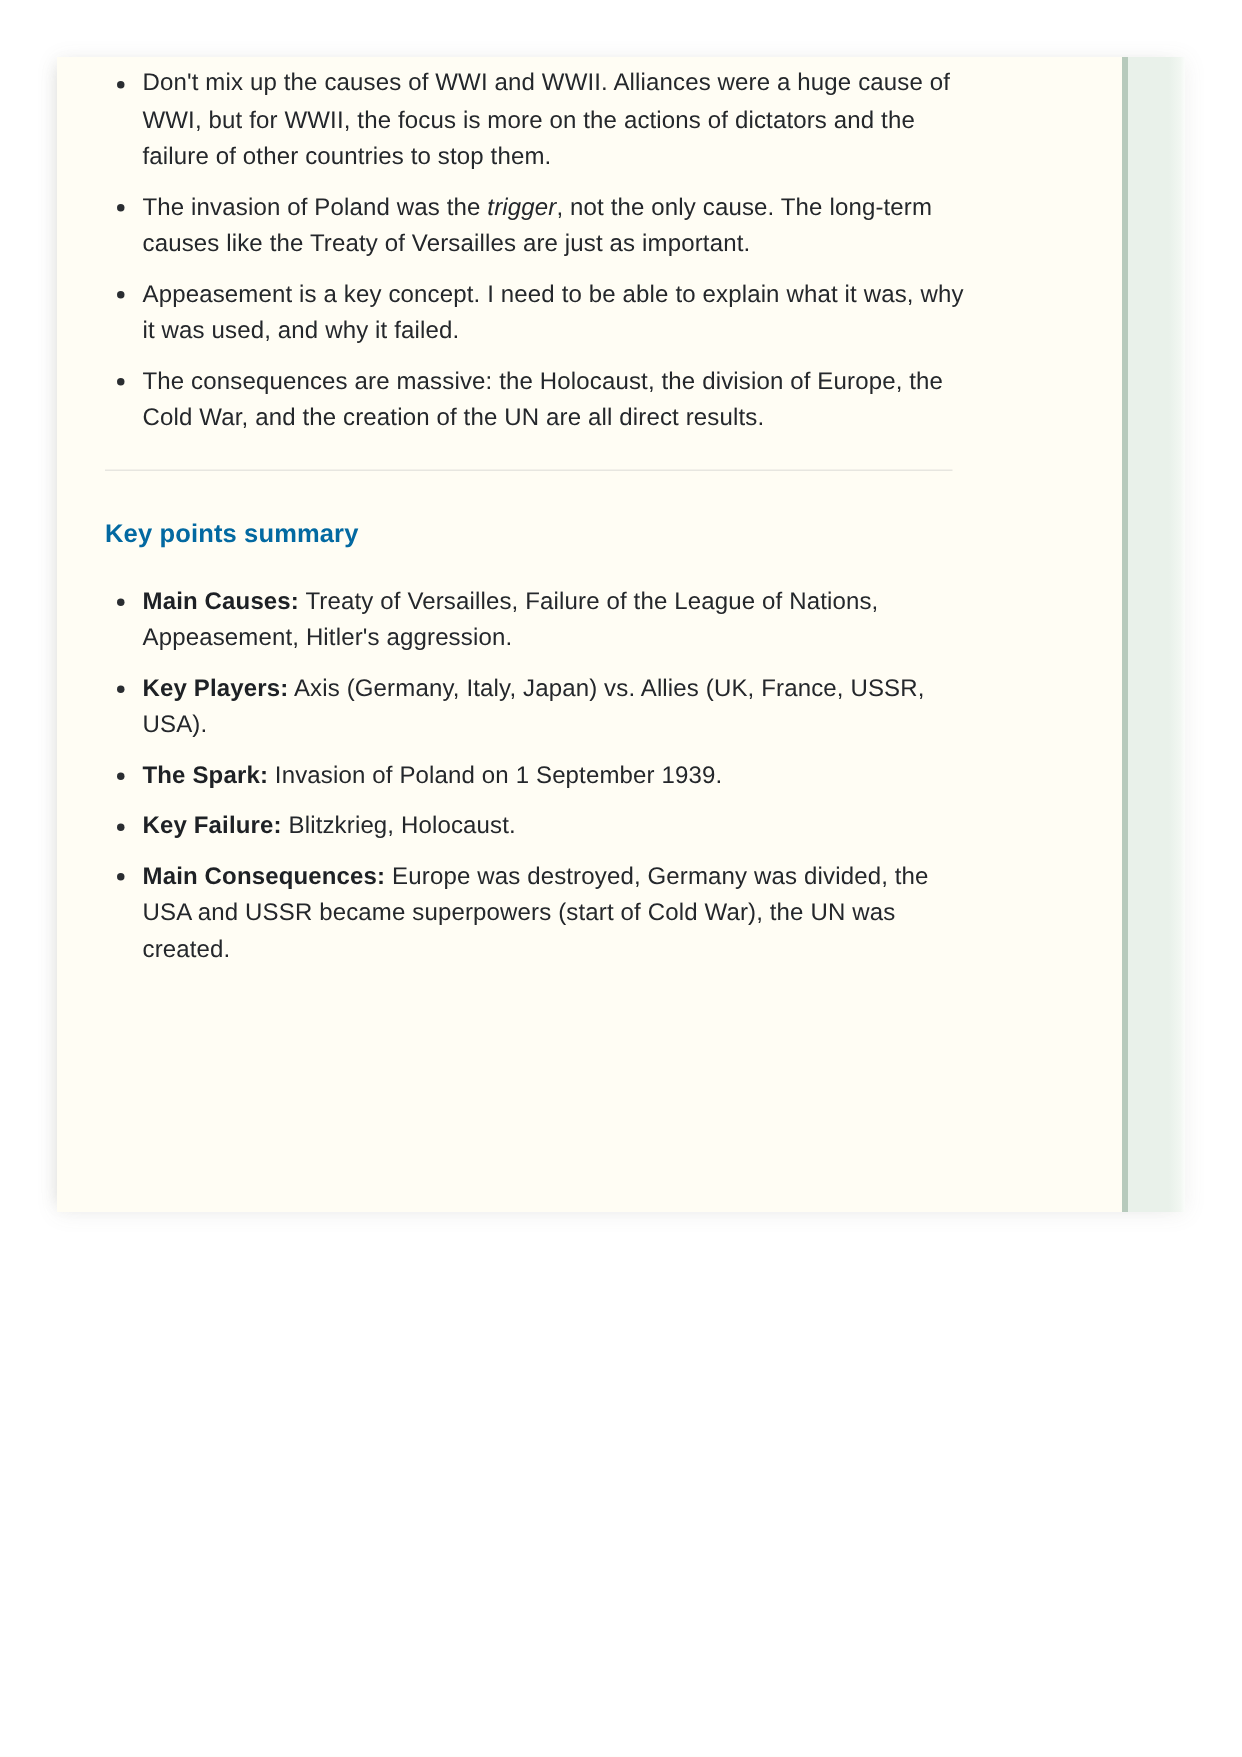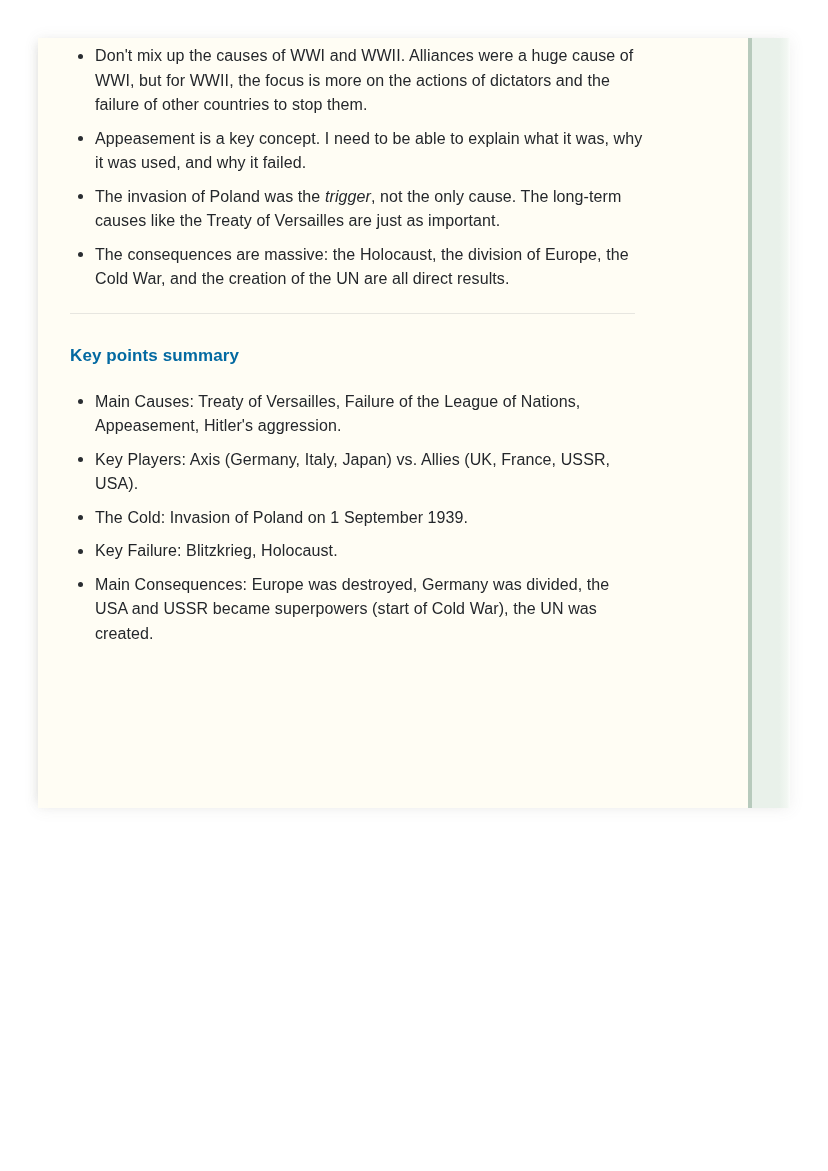--- a/index.html
+++ b/index.html
@@ -64,21 +64,21 @@
   .bullet-dot {
     position: absolute;
     left: 8px;
     top: 9.5px;
     width: 5px;
     height: 5px;
     border-radius: 50%;
     background: #2a2d31;
   }
   ul.doc-list li em { font-style: italic; }
-  ul.doc-list li strong { font-weight: 400; color: #1e2125; }
+  ul.doc-list li strong { font-weight: 700; color: #1e2125; }
 
   .divider {
     border: none;
     border-top: 1px solid #e7e6e0;
     margin: 21px 0 0 0;
     width: 565px;
   }
 
   .summary-heading {
     margin: 28px 0 21px 0;
@@ -101,33 +101,33 @@
 </head>
 <body>
 
 <div class="viewport">
 
   <div class="page">
     <div class="content">
 
       <ul class="doc-list">
           <li><span class="bullet-dot"></span><span>Don't mix up the causes of WWI and WWII. Alliances were a huge cause of WWI, but for WWII, the focus is more on the actions of dictators and the failure of other countries to stop them.</span></li>
+          <li><span class="bullet-dot"></span><span>The invasion of Poland was the </span><em>trigger</em><span>, not the only cause. The long-term causes like the Treaty of Versailles are just as important.</span></li>
           <li><span class="bullet-dot"></span><span>Appeasement is a key concept. I need to be able to explain what it was, why it was used, and why it failed.</span></li>
-          <li><span class="bullet-dot"></span><span>The invasion of Poland was the </span><em>trigger</em><span>, not the only cause. The long-term causes like the Treaty of Versailles are just as important.</span></li>
           <li><span class="bullet-dot"></span><span>The consequences are massive: the Holocaust, the division of Europe, the Cold War, and the creation of the UN are all direct results.</span></li>
         </ul>
 
       <hr class="divider">
 
       <h2 class="summary-heading">Key points summary</h2>
 
       <ul class="doc-list">
           <li><span class="bullet-dot"></span><strong>Main Causes:</strong><span> Treaty of Versailles, Failure of the League of Nations, Appeasement, Hitler's aggression.</span></li>
           <li><span class="bullet-dot"></span><strong>Key Players:</strong><span> Axis (Germany, Italy, Japan) vs. Allies (UK, France, USSR, USA).</span></li>
-          <li><span class="bullet-dot"></span><strong>The Cold:</strong><span> Invasion of Poland on 1 September 1939.</span></li>
+          <li><span class="bullet-dot"></span><strong>The Spark:</strong><span> Invasion of Poland on 1 September 1939.</span></li>
           <li><span class="bullet-dot"></span><strong>Key Failure:</strong><span> Blitzkrieg, Holocaust.</span></li>
           <li><span class="bullet-dot"></span><strong>Main Consequences:</strong><span> Europe was destroyed, Germany was divided, the USA and USSR became superpowers (start of Cold War), the UN was created.</span></li>
         </ul>
 
     </div>
 
     <div class="stripe-line"></div>
     <div class="stripe-panel"></div>
   </div>
 

